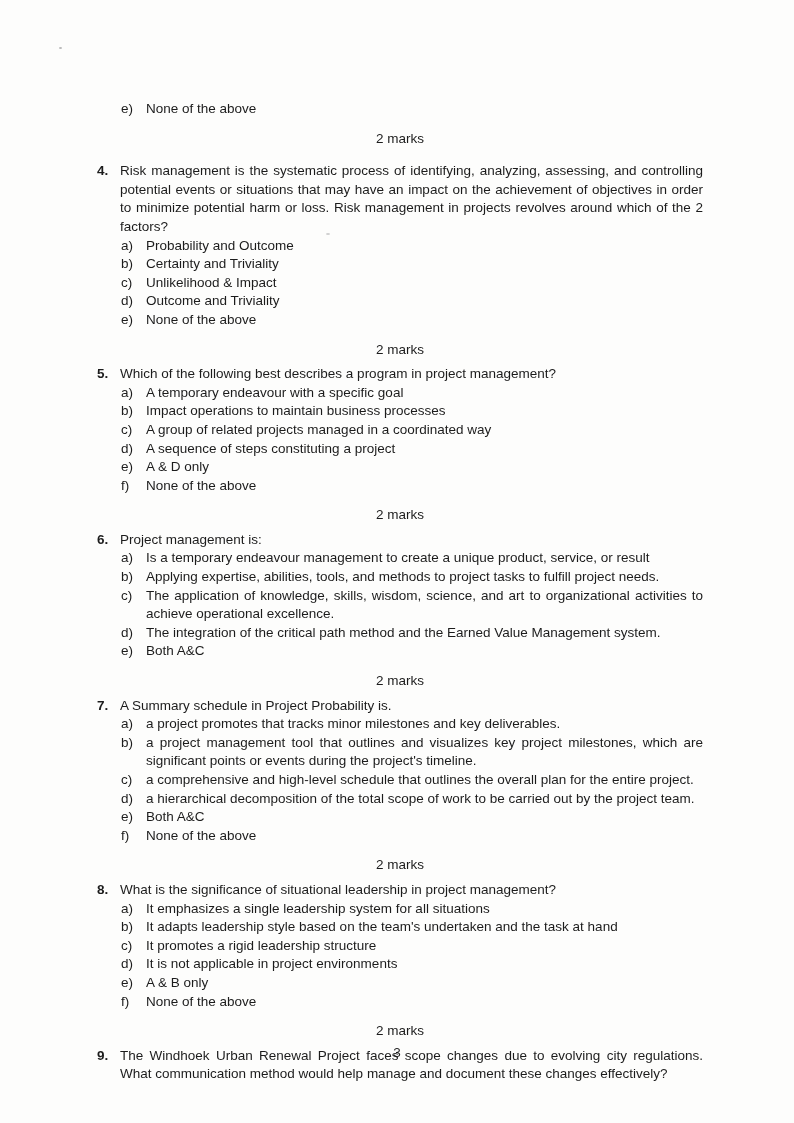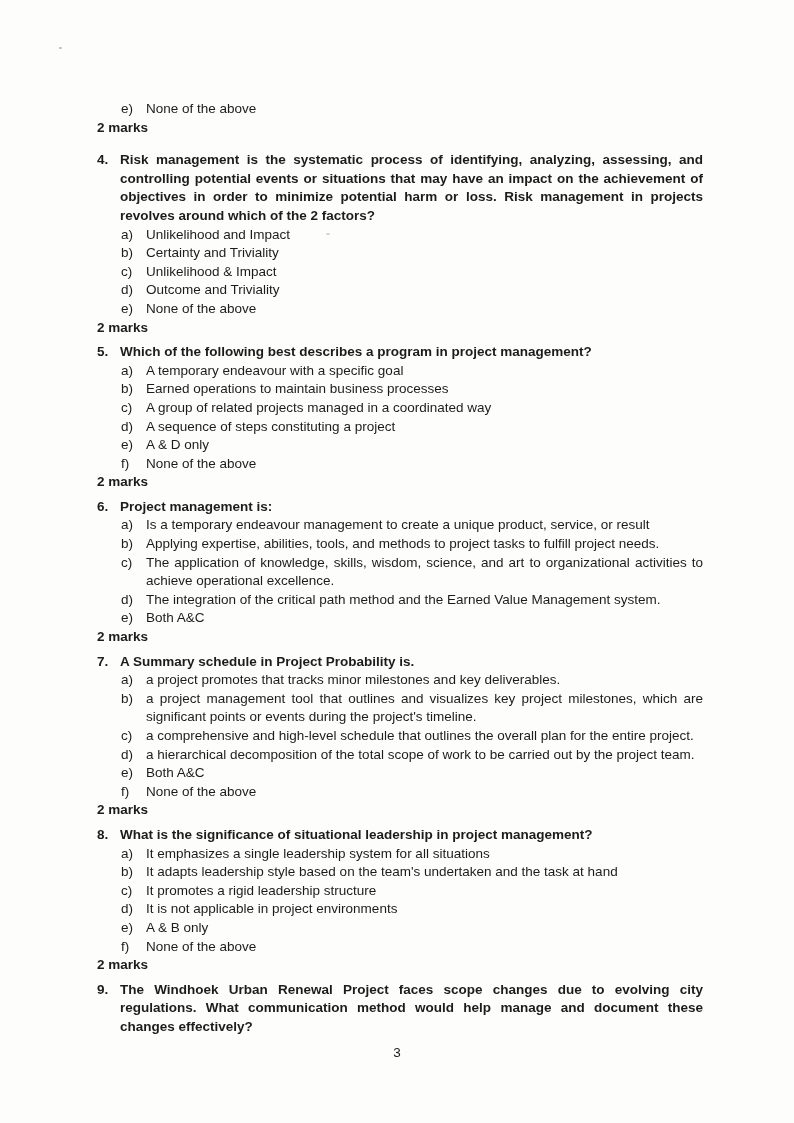--- a/index.html
+++ b/index.html
@@ -25,37 +25,37 @@
     width: 606px;
   }
   .q-row { display: flex; }
   .q-num {
     width: 23px;
     flex: none;
     font-weight: 700;
   }
   .q-text {
     flex: 1;
-    font-weight: 700;
+    font-weight: 400;
     text-align: justify;
   }
   .options { padding-left: 24px; }
   .opt-row { display: flex; }
   .opt-letter {
     width: 25px;
     flex: none;
   }
   .opt-text {
     flex: 1;
     text-align: justify;
   }
   .marks {
-    text-align: left;
-    font-weight: 700;
-    margin-top: 0;
+    text-align: center;
+    font-weight: 400;
+    margin-top: 11px;
   }
   .question { margin-top: 6px; }
   #questions .question:first-child { margin-top: 14px; }
   .carryover { }
   .page-number {
     position: absolute;
     left: 0;
     right: 0;
     top: 1044px;
     text-align: center;
@@ -90,21 +90,21 @@
 
     <div id="questions">
   <div class="question">
     <div class="q-row">
       <span class="q-num">4.</span>
       <span class="q-text">Risk management is the systematic process of identifying, analyzing, assessing, and controlling potential events or situations that may have an impact on the achievement of objectives in order to minimize potential harm or loss. Risk management in projects revolves around which of the 2 factors?</span>
     </div>
     <div class="options">
   <div class="opt-row">
     <span class="opt-letter">a)</span>
-    <span class="opt-text">Unlikelihood and Impact</span>
+    <span class="opt-text">Probability and Outcome</span>
   </div>
 
   <div class="opt-row">
     <span class="opt-letter">b)</span>
     <span class="opt-text">Certainty and Triviality</span>
   </div>
 
   <div class="opt-row">
     <span class="opt-letter">c)</span>
     <span class="opt-text">Unlikelihood &amp; Impact</span>
@@ -129,21 +129,21 @@
       <span class="q-text">Which of the following best describes a program in project management?</span>
     </div>
     <div class="options">
   <div class="opt-row">
     <span class="opt-letter">a)</span>
     <span class="opt-text">A temporary endeavour with a specific goal</span>
   </div>
 
   <div class="opt-row">
     <span class="opt-letter">b)</span>
-    <span class="opt-text">Earned operations to maintain business processes</span>
+    <span class="opt-text">Impact operations to maintain business processes</span>
   </div>
 
   <div class="opt-row">
     <span class="opt-letter">c)</span>
     <span class="opt-text">A group of related projects managed in a coordinated way</span>
   </div>
 
   <div class="opt-row">
     <span class="opt-letter">d)</span>
     <span class="opt-text">A sequence of steps constituting a project</span>

